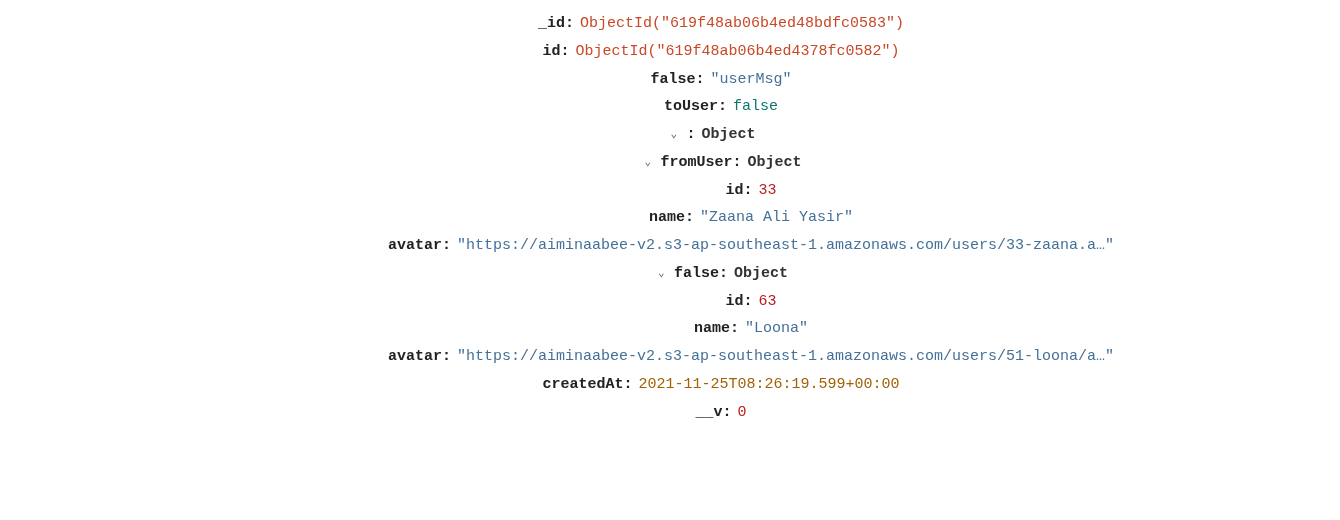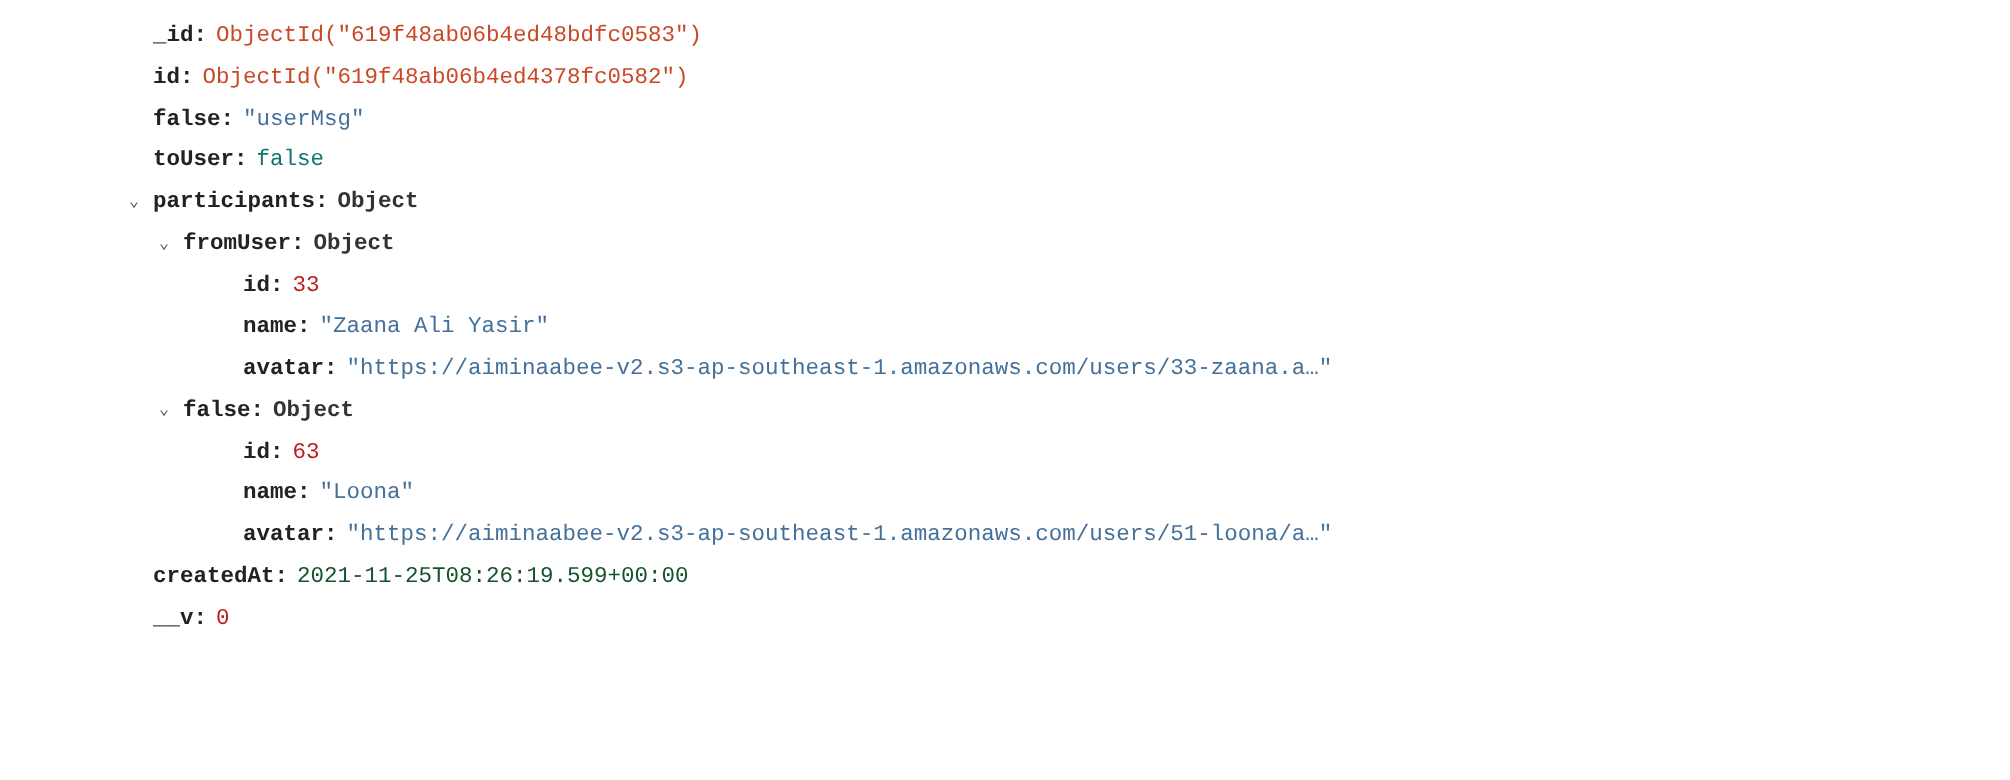--- a/index.html
+++ b/index.html
@@ -16,20 +16,21 @@
       padding: 10px 0 0 0;
       white-space: nowrap;
       overflow: hidden;
     }
     .tree {
       padding-left: 82px;
     }
     .row {
       display: flex;
       align-items: baseline;
+      justify-content: center;
     }
     .caret {
       display: inline-block;
       width: 16px;
       margin-left: -16px;
       color: #555;
       font-size: 11px;
       user-select: none;
       cursor: pointer;
       position: relative;
@@ -57,21 +58,21 @@
       color: #0f766e;
     }
     .val-typeobj {
       color: #333;
       font-weight: 700;
     }
     .val-number {
       color: #b91c1c;
     }
     .val-date {
-      color: #14532d;
+      color: #a16207;
     }
   </style>
 </head>
 <body>
 
 <div class="tree">
 
   <div class="row indent-0">
     <span class="key">_id</span>
       <span class="colon">:</span>
@@ -91,21 +92,20 @@
   </div>
 
   <div class="row indent-0">
     <span class="key">toUser</span>
       <span class="colon">:</span>
       <span class="val-bool">false</span>
   </div>
 
   <div class="row indent-0">
     <span class="caret">⌄</span>
-      <span class="key">participants</span>
       <span class="colon">:</span>
       <span class="val-typeobj">Object</span>
   </div>
 
   <div class="row indent-1">
     <span class="caret">⌄</span>
       <span class="key">fromUser</span>
       <span class="colon">:</span>
       <span class="val-typeobj">Object</span>
   </div>

